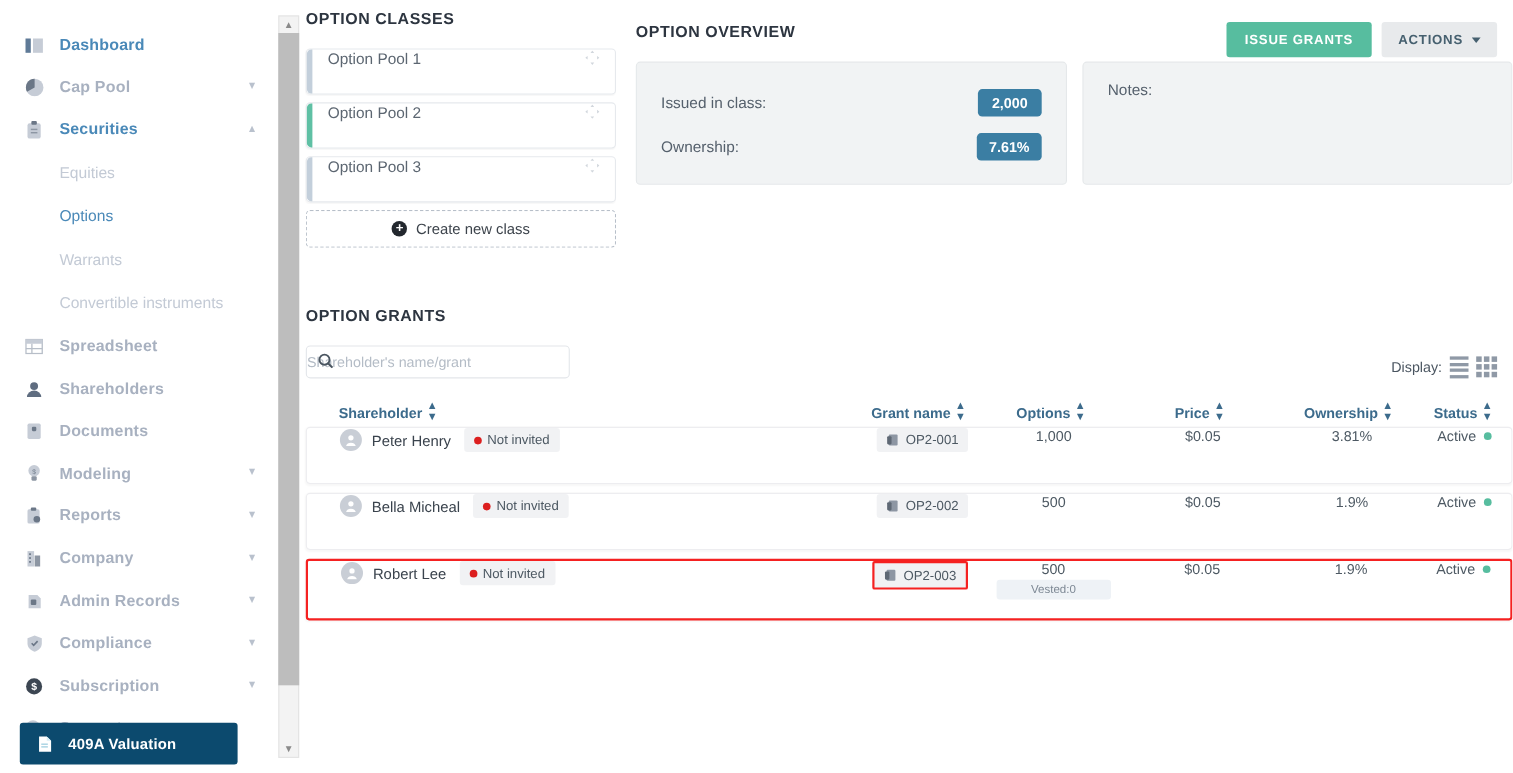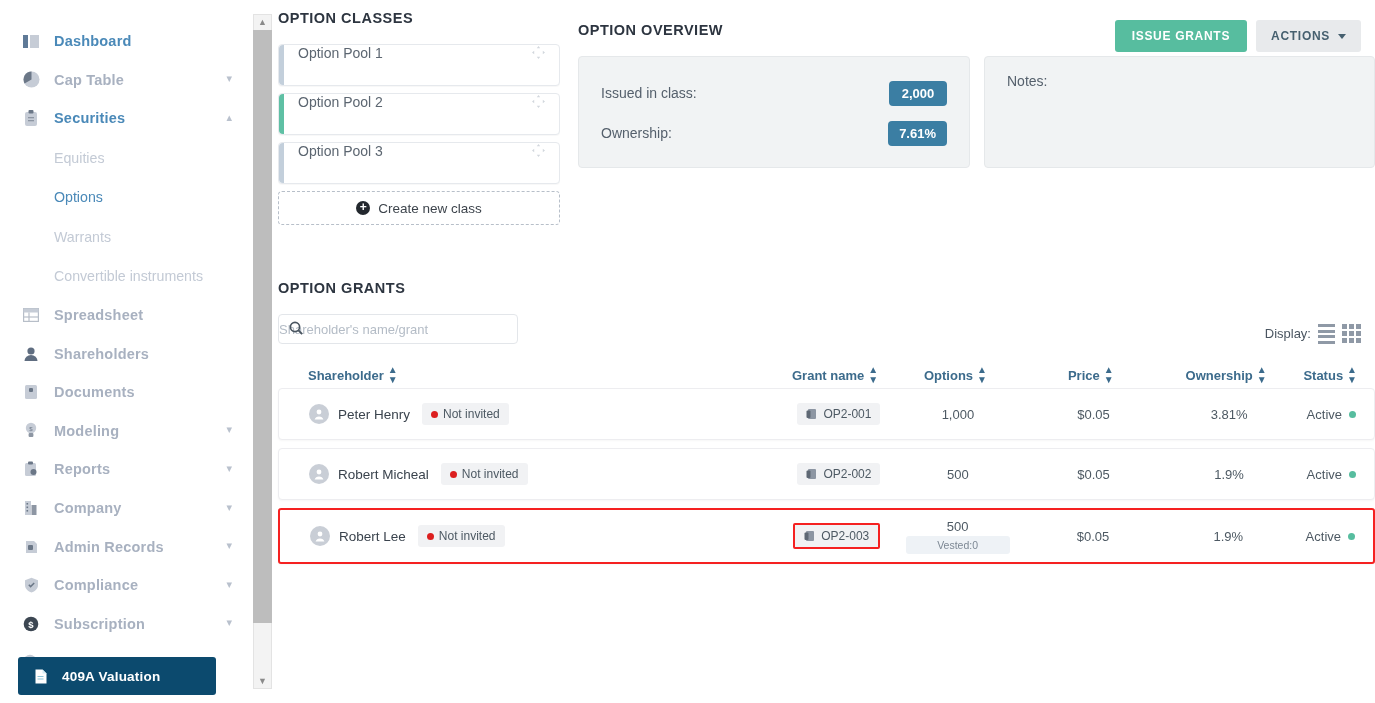--- a/index.html
+++ b/index.html
@@ -284,21 +284,21 @@
   }
   .sort-ic { color: #3c6b8c; font-size: 10px; line-height: 1; display: flex; flex-direction: column; }
   .col-share { width: 400px; margin-left: 12px; }
   .col-grant { width: 190px; justify-content: flex-end; }
   .col-opts  { width: 160px; justify-content: center; }
   .col-price { width: 120px; justify-content: center; }
   .col-own   { width: 160px; justify-content: center; }
   .col-stat  { flex: 1 1 auto; justify-content: flex-end; }
 
   .row {
-    display: flex; align-items: center;
+    display: flex; align-items: flex-start;
     height: 52px;
     background: #ffffff;
     border: 1px solid #ededf0;
     border-radius: 4px;
     margin-bottom: 8px;
     padding: 0 18px;
     box-shadow: 0 1px 2px rgba(0,0,0,.035);
   }
   .row.highlighted {
     border: 2.5px solid #f52121;
@@ -365,21 +365,21 @@
       <span class="nav-label">Dashboard</span>
     </div>
 
     <div class="nav-item">
       <span class="nav-icon">
         <svg width="17" height="17" viewBox="0 0 17 17">
             <circle cx="8.5" cy="8.5" r="8" fill="#c6ccd6"></circle>
             <path d="M8.5 8.5 L8.5 0.5 A8 8 0 0 0 1.6 12.5 Z" fill="#6b7787"></path>
           </svg>
       </span>
-      <span class="nav-label">Cap Table</span>
+      <span class="nav-label">Cap Pool</span>
       <span class="chev">▾</span>
     </div>
 
     <div class="nav-item active">
       <span class="nav-icon">
         <svg width="14" height="17" viewBox="0 0 14 17">
             <rect x="1" y="2" width="12" height="14" rx="2" fill="#c6ccd6"></rect>
             <rect x="4.5" y="0" width="5" height="3.5" rx="1" fill="#6b7787"></rect>
             <rect x="4" y="7" width="6" height="1.3" fill="#8d96a3"></rect>
             <rect x="4" y="10" width="6" height="1.3" fill="#8d96a3"></rect>
@@ -727,21 +727,21 @@
         </div>
 
         <div class="row">
           <div class="cell col-share" style="display:flex;align-items:center">
             <span class="avatar">
               <svg width="12" height="12" viewBox="0 0 12 12">
                   <circle cx="6" cy="4" r="2.4" fill="#ffffff"></circle>
                   <path d="M1.6 11.5 A4.6 4.2 0 0 1 10.4 11.5 Z" fill="#ffffff"></path>
                 </svg>
             </span>
-            <span class="sh-name">Robert Micheal</span>
+            <span class="sh-name">Bella Micheal</span>
             <span class="invite-badge">
               <span class="dot-red"></span>
               <span>Not invited</span>
             </span>
           </div>
           <div class="cell col-grant" style="display:flex;justify-content:flex-end">
             <span class="grant-chip">
               <svg width="11" height="12" viewBox="0 0 11 12">
                   <rect x="2" y="1" width="8" height="10" rx="1" fill="#8d96a3"></rect>
                   <rect x="0.5" y="2.5" width="4" height="7.5" rx="1" fill="#5e6874"></rect>

